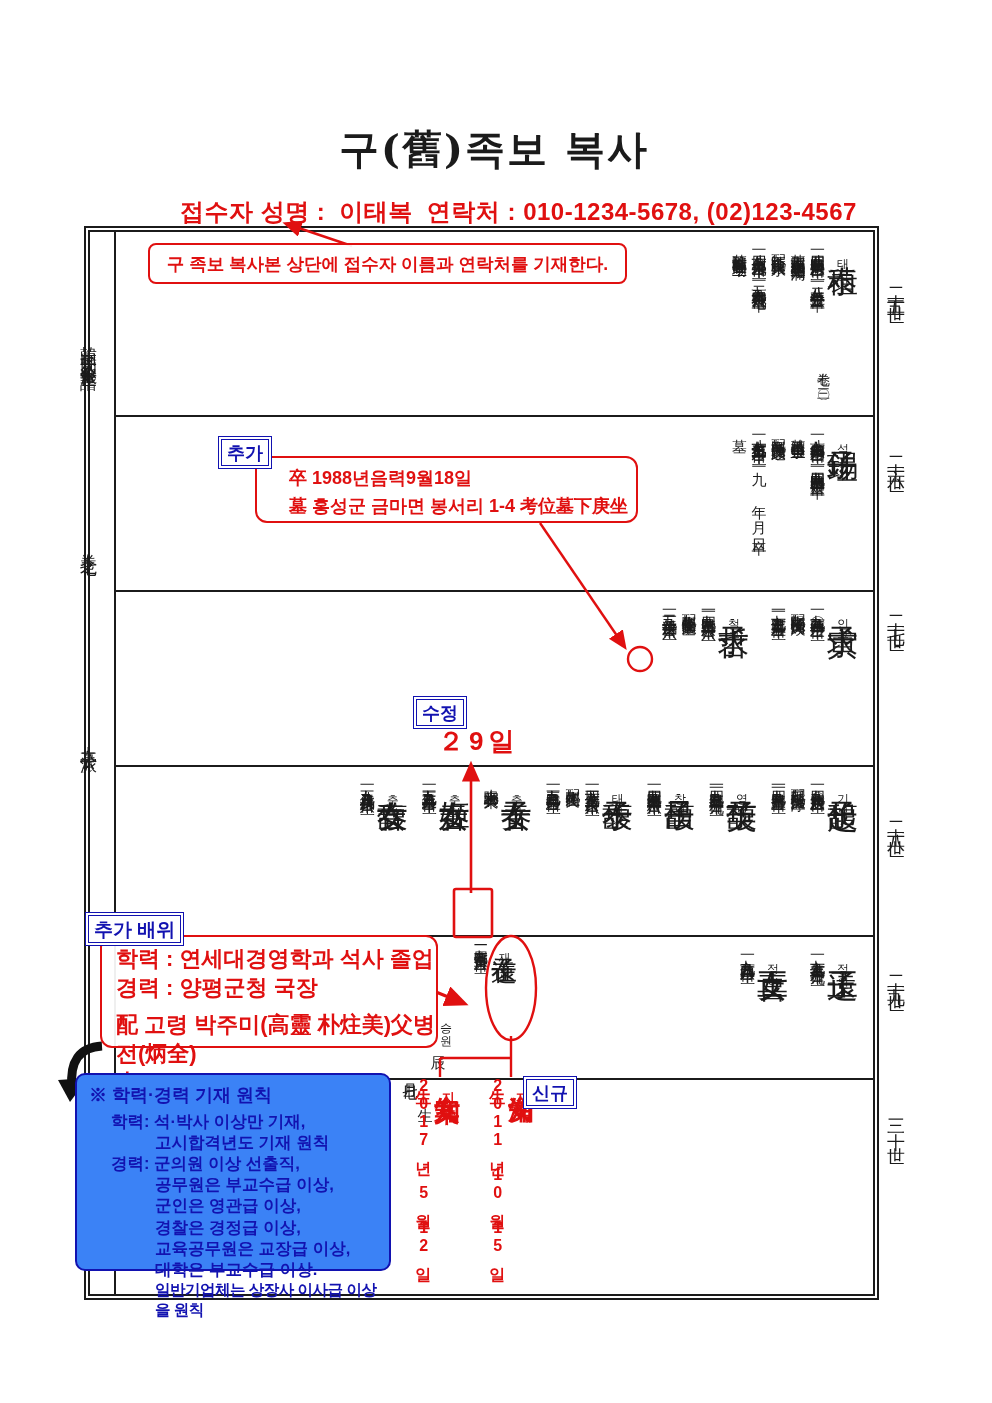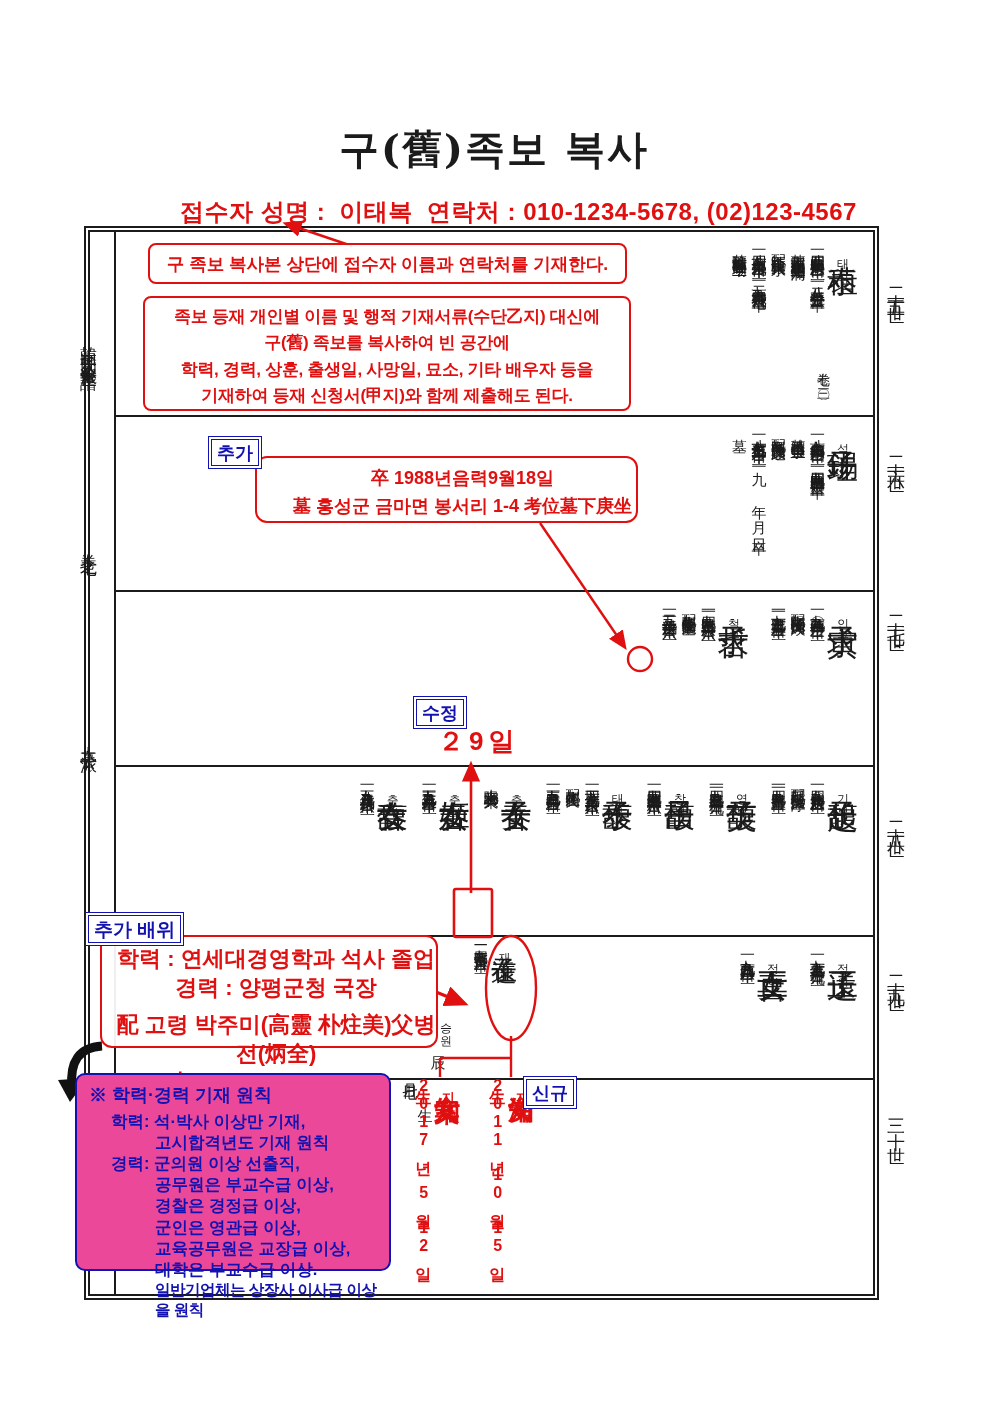--- a/index.html
+++ b/index.html
@@ -30,24 +30,24 @@
   .vlabel{position:absolute;left:884px;writing-mode:vertical-rl;text-orientation:upright;
           font-family:"DejaVu Serif",serif;font-size:18px;letter-spacing:6px;color:#1b1b1b;}
   .ventry{position:absolute;writing-mode:vertical-rl;text-orientation:upright;
           font-family:"DejaVu Serif",serif;}
   .ventry .ename{font-size:26px;}
   .ventry .edetail{font-size:14px;}
   .fragment{position:absolute;writing-mode:vertical-rl;text-orientation:upright;
             font-family:"DejaVu Serif",serif;font-size:15px;letter-spacing:1px;}
   
   .redbox{position:absolute;border:2.5px solid #e01010;border-radius:10px;background:rgba(255,255,255,.93);
-          color:#e01010;font-weight:bold;z-index:6;box-sizing:border-box;text-align:center;}
+          color:#e01010;font-weight:bold;z-index:6;box-sizing:border-box;}
   .bluetag{position:absolute;border:4px double #1212b0;background:#fff;color:#1212b0;font-weight:bold;
            font-size:18px;line-height:1;padding:4px 5px 3px;z-index:7;white-space:nowrap;}
-  .bluebox{position:absolute;border:2.5px solid #1212b0;border-radius:10px;background:#ec4899;
+  .bluebox{position:absolute;border:2.5px solid #1212b0;border-radius:10px;background:#3b82f6;
            color:#1212b0;font-weight:bold;z-index:6;box-sizing:border-box;}
   .editval{position:absolute;color:#e01010;font-weight:bold;font-size:26px;letter-spacing:5px;z-index:6;}
   .rednote{position:absolute;writing-mode:vertical-rl;text-orientation:upright;color:#e01010;
            font-weight:bold;z-index:5;}
   .rednote .rname{font-size:26px;line-height:1.1;}
   .rednote .rreading{font-size:13px;margin-top:6px;letter-spacing:1px;}
   .rednote .rdate{font-size:16px;line-height:1.2;letter-spacing:1px;}
   #marks{position:absolute;left:0;top:0;z-index:5;pointer-events:none;}
 </style>
 </head>
@@ -212,29 +212,22 @@
       <path d="M102,1046 Q68,1048 72,1088" stroke="#111" stroke-width="9" fill="none"></path>
       <polygon points="88,1078 70,1102 58,1080" fill="#111"></polygon>
     </g>
   </svg>
 
   <div class="redbox" style="left:148px;top:243px;width:479px;height:41px;font-size:17.5px;
        display:flex;align-items:center;justify-content:center;border-radius:8px">
     <span>구 족보 복사본 상단에 접수자 이름과 연락처를 기재한다.</span>
   </div>
 
-  <div class="redbox" style="left:143px;top:296px;width:488px;height:115px;font-size:17px;
-       line-height:1.55;padding:6px 10px;border-radius:8px;letter-spacing:-0.3px">
-    <div>족보 등재 개인별 이름 및 행적 기재서류(수단乙지) 대신에</div>
-    <div>구(舊) 족보를 복사하여 빈 공간에</div>
-    <div>학력, 경력, 상훈, 출생일, 사망일, 묘소, 기타 배우자 등을</div>
-    <div>기재하여 등재 신청서(甲지)와 함께 제출해도 된다.</div>
-  </div>
-
-  <div class="bluetag" style="left:208px;top:436px"><span>추가</span></div>
+
+  <div class="bluetag" style="left:218px;top:436px"><span>추가</span></div>
   <div class="redbox" style="left:255px;top:456px;width:383px;height:67px;font-size:18px;
        line-height:1.55;padding:7px 0 0 32px;border-radius:12px">
     <div>卒 1988년음력9월18일</div>
     <div>墓 홍성군 금마면 봉서리 1-4 考位墓下庚坐</div>
   </div>
 
   <div class="bluetag" style="left:413px;top:696px"><span>수정</span></div>
   <div class="editval" style="left:438px;top:724px">２9일</div>
 
   <div class="bluetag" style="left:85px;top:912px;font-size:19px"><span>추가 배위</span></div>
@@ -248,20 +241,20 @@
 
   <div class="bluetag" style="left:523px;top:1076px"><span>신규</span></div>
 
   <div class="bluebox" style="left:75px;top:1073px;width:316px;height:198px;font-size:16.5px;
        line-height:1.28;padding:9px 6px 6px 12px">
     <div style="font-size:18px;margin-bottom:4px">※ 학력·경력 기재 원칙</div>
     <div style="padding-left:22px">학력: 석·박사 이상만 기재,</div>
     <div style="padding-left:66px">고시합격년도 기재 원칙</div>
     <div style="padding-left:22px">경력: 군의원 이상 선출직,</div>
     <div style="padding-left:66px">공무원은 부교수급 이상,</div>
+    <div style="padding-left:66px">군인은 영관급 이상,</div>
     <div style="padding-left:66px">경찰은 경정급 이상,</div>
-    <div style="padding-left:66px">군인은 영관급 이상,</div>
     <div style="padding-left:66px">교육공무원은 교장급 이상,</div>
     <div style="padding-left:66px">대학은 부교수급 이상.</div>
     <div style="padding-left:66px;font-size:15.5px;letter-spacing:-0.5px">일반기업체는 상장사 이사급 이상을 원칙</div>
   </div>
 
 </div>
 
 </body></html>

